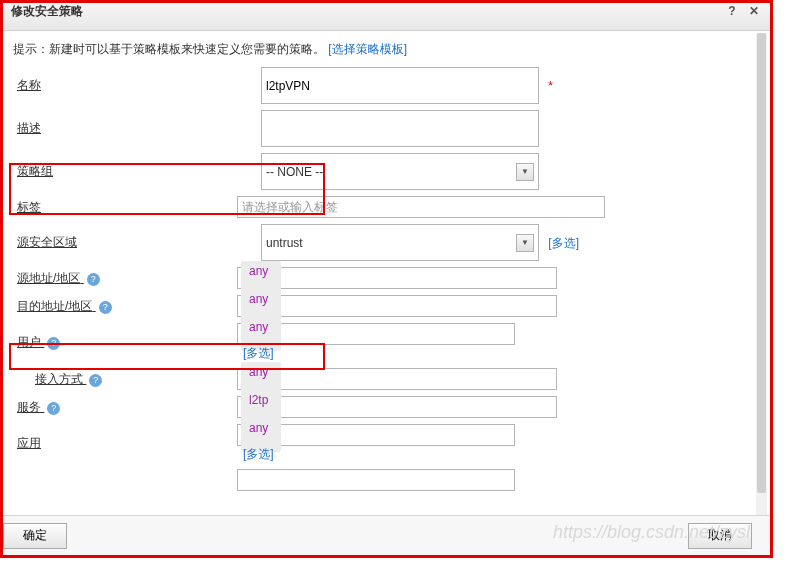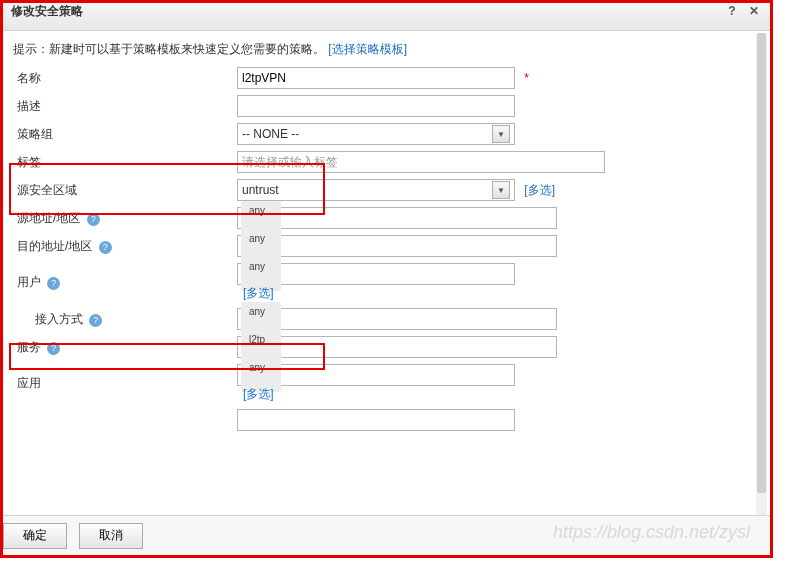--- a/index.html
+++ b/index.html
@@ -42,79 +42,80 @@
     color: #333;
   }
   .hint a { color: #1a6fc7; text-decoration: none; }
   .form-area {
     padding: 0 10px;
     height: 450px;
     overflow: hidden;
   }
   table.form { width: 100%; border-collapse: collapse; }
   table.form td { padding: 3px 4px; vertical-align: middle; }
-  td.label { width: 220px; color:#333; }
+  td.label { width: 220px; color:#333;text-decoration:underline; }
   td.label.indent { padding-left: 22px; }
   .help-icon {
     display:inline-block; width:13px; height:13px;
     border-radius:50%; background:#6aa6d8; color:#fff;
     font-size:9px; line-height:13px; text-align:center;
     margin-left:3px; cursor:default;
   }
   .text-input, .select-box, .readonly-box {
-    height: 22px;
+    height: 37px;
     border: 1px solid #b5b5b5;
     background: #fff;
     padding: 0 4px;
     font-size: 12px;
     font-family: inherit;
     width: 278px;
     display: inline-flex;
     align-items: center;
     position: relative;
+    margin-left: 24px;
   }
   .select-box { justify-content: space-between; }
   .select-box .arrow {
     width:18px; height:18px;
     border:1px solid #b0b0b0;
     background:linear-gradient(#f8f8f8,#e0e0e0);
     display:flex; align-items:center; justify-content:center;
     font-size:8px; color:#555;
   }
   .tag-box {
     height:22px; border:1px solid #b5b5b5;
     padding:0 4px; font-size:12px; color:#999;
     width:368px; display:flex; align-items:center;
   }
   .pane-badge {
     display:inline-block;
     height:34px; min-width:40px;
     background:#ececec;
     border-radius:2px;
     padding:0 8px;
-    color:#404040;
+    color:#a21caf;
     line-height:20px;
-    font-size:10px;
+    font-size:12px;
   }
   .any-box {
     width: 320px;
     height: 22px;
     border:1px solid #b5b5b5;
     display:flex; align-items:center;
     padding-left:3px;
   }
   .multi-link { color:#1a6fc7; text-decoration:none; margin-left:6px; }
   .star { color:#d00; margin-left:6px; }
   .note { color:#888; line-height:1.5; width:320px; padding:4px 0 2px 0;}
   .footer {
     position:absolute; bottom:0; left:0; right:0;
     height:40px;
     border-top:1px solid #d5d5d5;
     background:#f7f7f7;
-    display:flex; align-items:center; justify-content:flex-start;
+    display:flex; align-items:center; justify-content:space-between;
     gap:12px; padding-right:18px;
   }
   .btn {
     height:26px; min-width:64px;
     border:1px solid #aaa;
     background:linear-gradient(#fdfdfd,#e5e5e5);
     font-size:12px;
     cursor:pointer;
   }
   .scrollbar {

